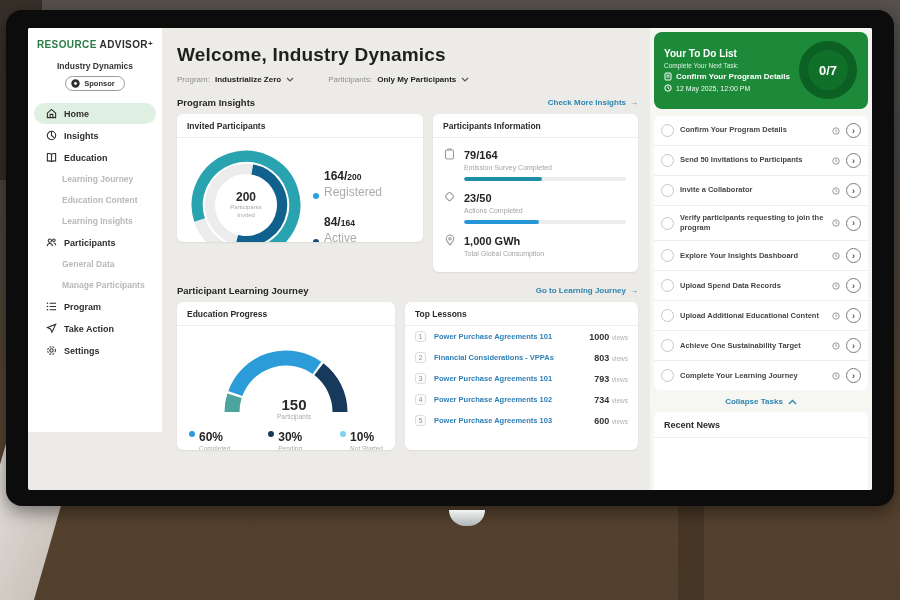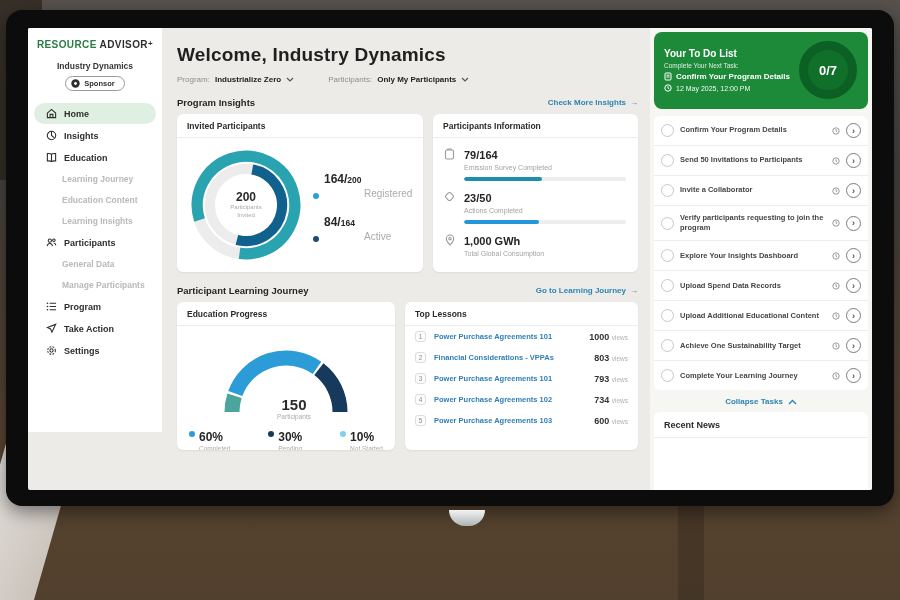--- a/index.html
+++ b/index.html
@@ -36,32 +36,32 @@
   .filter .lbl { font-size:8px; color:#8e8e8e; }
   .filter .val { font-size:8px; font-weight:bold; color:#222; }
   .sec-head { display:flex; justify-content:space-between; align-items:center; margin-top:13px; margin-bottom:6px; }
   .sec-title { font-size:9.5px; font-weight:bold; color:#262626; }
   .sec-link { font-size:8px; font-weight:bold; color:#2d85b0; cursor:pointer; display:flex; align-items:center; gap:4px; }
   .cards { display:flex; gap:10px; }
   .card { background:#fff; border-radius:6px; box-shadow:0 1px 2px rgba(0,0,0,.07); overflow:hidden; }
   .card-h { padding:7px 10px 6px; font-size:8.5px; font-weight:bold; color:#2b2b2b; border-bottom:1px solid #ededed; }
 
   
-  .card-invited { width:246px; height:158px; flex:none; }
+  .card-invited { width:246px; height:128px; flex:none; }
   .invited-body { display:flex; align-items:center; padding:6px 6px 0 8px; gap:6px; }
   .donut-wrap { position:relative; width:122px; height:122px; flex:none; }
   .donut-center { position:absolute; inset:0; display:flex; flex-direction:column; align-items:center; justify-content:center; text-align:center; }
   .donut-center .v { font-size:12px; font-weight:bold; color:#2b2b2b; }
   .donut-center .l { font-size:6px; color:#a8a8a8; width:46px; line-height:1.3; }
   .dlegend { display:flex; flex-direction:column; gap:13px; }
   .dlegend-item { display:flex; gap:5px; align-items:flex-end; }
   .dot { width:6px; height:6px; border-radius:50%; margin-top:4px; flex:none; }
   .dlegend .num { font-size:12px; font-weight:bold; color:#262626; }
   .dlegend .den { font-size:8.5px; font-weight:bold; color:#262626; }
-  .dlegend .sub { font-size:10px; color:#ababab; margin-top:1px;margin-left:40px; }
+  .dlegend .sub { font-size:12px; color:#ababab; margin-top:1px; }
 
   
   .card-pinfo { flex:1; height:158px; }
   .stat-row { display:flex; gap:8px; padding:7px 12px 2px 10px; align-items:flex-start; }
   .stat-icon { width:13px; display:flex; justify-content:center; margin-top:3px; color:#9a9a9a; flex:none; }
   .stat-val { font-size:11px; font-weight:bold; color:#242424; }
   .stat-lbl { font-size:7px; color:#a3a3a3; margin-top:1px; }
   .bar-track { margin:4px 12px 0 31px; height:4px; background:#ededed; border-radius:2px; overflow:hidden; }
   .bar-fill { height:100%; border-radius:2px; }
 

